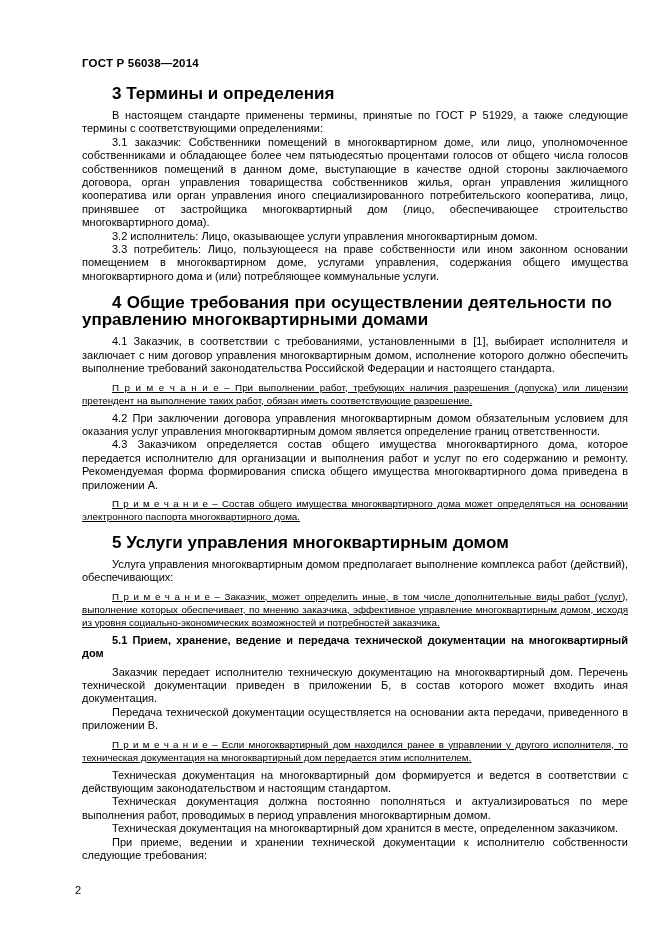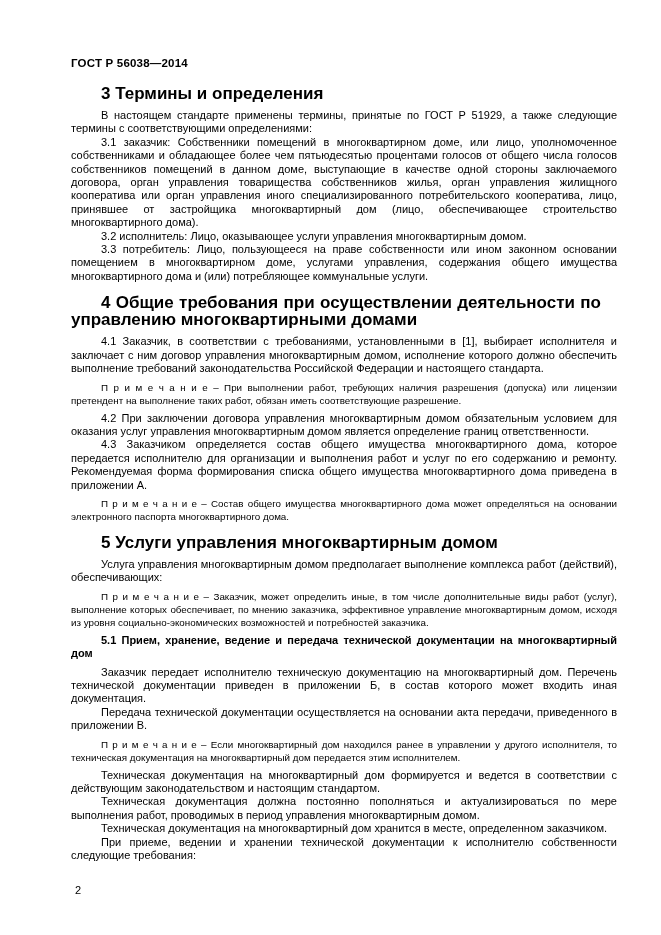--- a/index.html
+++ b/index.html
@@ -12,21 +12,21 @@
     width: 661px;
     height: 935px;
     background: #ffffff;
     color: #000000;
     font-family: "Liberation Sans", sans-serif;
     overflow: hidden;
     box-sizing: border-box;
   }
   .content {
     position: absolute;
-    left: 71px;
+    left: 82px;
     top: 57px;
     width: 546px;
   }
   .doc-header {
     font-size: 11.5px;
     font-weight: bold;
     letter-spacing: 0.2px;
     margin: 0 0 16px 0;
   }
   .section-heading {
@@ -51,20 +51,21 @@
     text-align: justify;
     text-indent: 30px;
     margin: 0;
   }
   .note {
     font-size: 9.8px;
     line-height: 13px;
     text-align: justify;
     text-indent: 30px;
     margin: 5px 0 5px 0;
+    text-decoration: underline;
   }
   .bold { font-weight: normal; }
   .page-number {
     position: absolute;
     left: 75px;
     top: 884px;
     font-size: 11px;
   }
 </style>
 </head>

